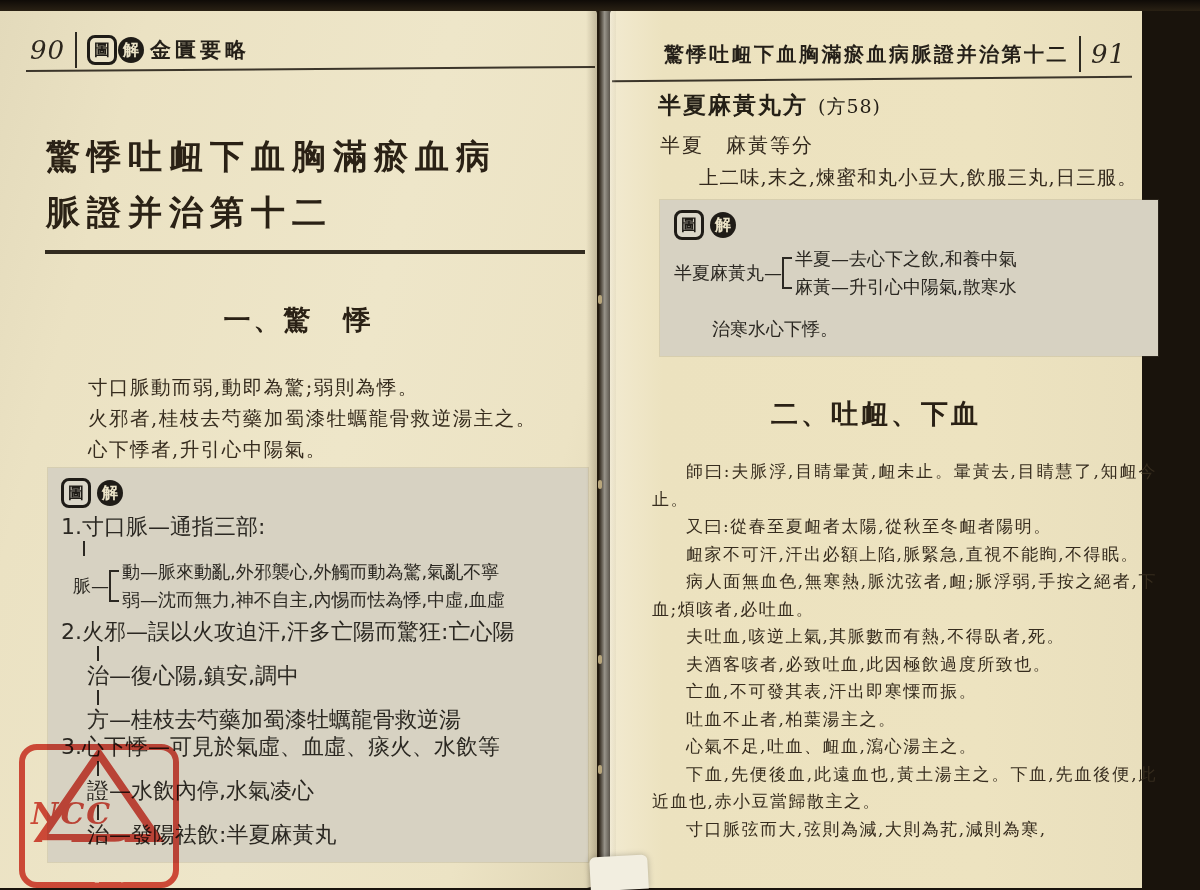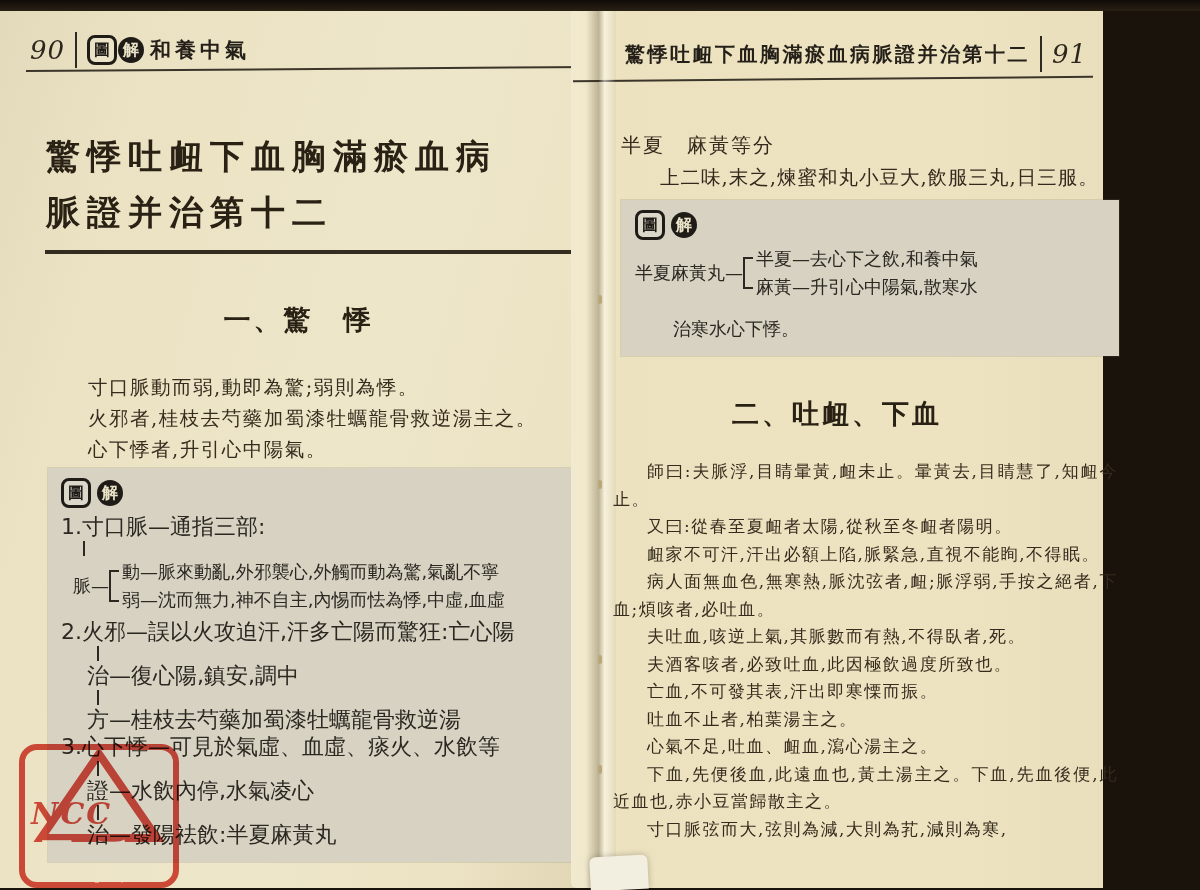--- a/index.html
+++ b/index.html
@@ -3,21 +3,21 @@
 <meta charset="utf-8">
 <style>
   html,body{margin:0;padding:0;background:#0e0a06;}
   .photo{position:relative;width:1200px;height:890px;background:#19130c;overflow:hidden;
          font-family:"DejaVu Serif","Liberation Serif",serif;color:#33291d;}
   
   .page{position:absolute;top:10px;height:878px;}
   .page-left{left:0;width:597px;
     background:linear-gradient(105deg,#e3dabb 0%,#ebe2c3 18%,#eee6c9 55%,#ece3c4 82%,#dfd5b4 100%);
     border-radius:0 4px 10px 0;}
-  .page-right{left:571px;width:532px;
+  .page-right{left:610px;width:532px;
     background:linear-gradient(90deg,#f2ead0 0%,#ece2bf 10%,#ede3c0 70%,#e9dfbd 100%);
     border-radius:4px 0 0 6px;}
   .top-strip{position:absolute;left:0;top:0;width:1200px;height:11px;
     background:linear-gradient(180deg,#0f0b07,#2a2114);}
   .gutter{position:absolute;left:586px;top:10px;width:30px;height:878px;
     background:linear-gradient(90deg,rgba(60,45,20,0) 0%,rgba(60,45,20,.28) 42%,rgba(255,252,240,.55) 62%,rgba(60,45,20,.05) 100%);}
   .stitch{position:absolute;width:4px;height:9px;border-radius:2px;background:#b9a77c;left:598px;}
   .bottom-sliver{position:absolute;left:590px;top:856px;width:58px;height:34px;background:#f2eee0;
     border-radius:6px 6px 0 0;transform:rotate(-3deg);box-shadow:0 0 6px rgba(0,0,0,.25);}
   
@@ -87,21 +87,21 @@
 <body>
 
 <div class="photo">
 
   <div class="page page-left">
     <div class="hdr hdr-left">
       <span class="pgnum">90</span>
       <span class="pg-divider"></span>
       <span class="badge sq">圖</span>
       <span class="badge ci">解</span>
-      <span class="series-title">和養中氣</span>
+      <span class="series-title">金匱要略</span>
     </div>
     <div class="hdr-rule hdr-rule-left"></div>
 
     <div class="chapter-title">
       <div>驚悸吐衄下血胸滿瘀血病</div>
       <div>脈證并治第十二</div>
     </div>
     <div class="thick-rule"></div>
 
     <div class="sec-head sec-head-1">一、驚　悸</div>
@@ -145,20 +145,24 @@
   </div>
 
   <div class="page page-right">
     <div class="hdr hdr-right">
       <span class="running-title">驚悸吐衄下血胸滿瘀血病脈證并治第十二</span>
       <span class="pg-divider"></span>
       <span class="pgnum">91</span>
     </div>
     <div class="hdr-rule hdr-rule-right"></div>
 
+    <div class="recipe-name">
+      <span>半夏麻黃丸方</span>
+      <span class="rnum">(方58)</span>
+    </div>
     <div class="recipe-ing">半夏　麻黃等分</div>
     <div class="recipe-inst">上二味,末之,煉蜜和丸小豆大,飲服三丸,日三服。</div>
 
     <div class="figure figure-2">
       <div class="fig-badges">
         <span class="badge sq">圖</span>
         <span class="badge ci">解</span>
       </div>
       <div class="brk-row">
         <span class="brk-label" style="margin-left:0;">半夏麻黃丸—</span>

